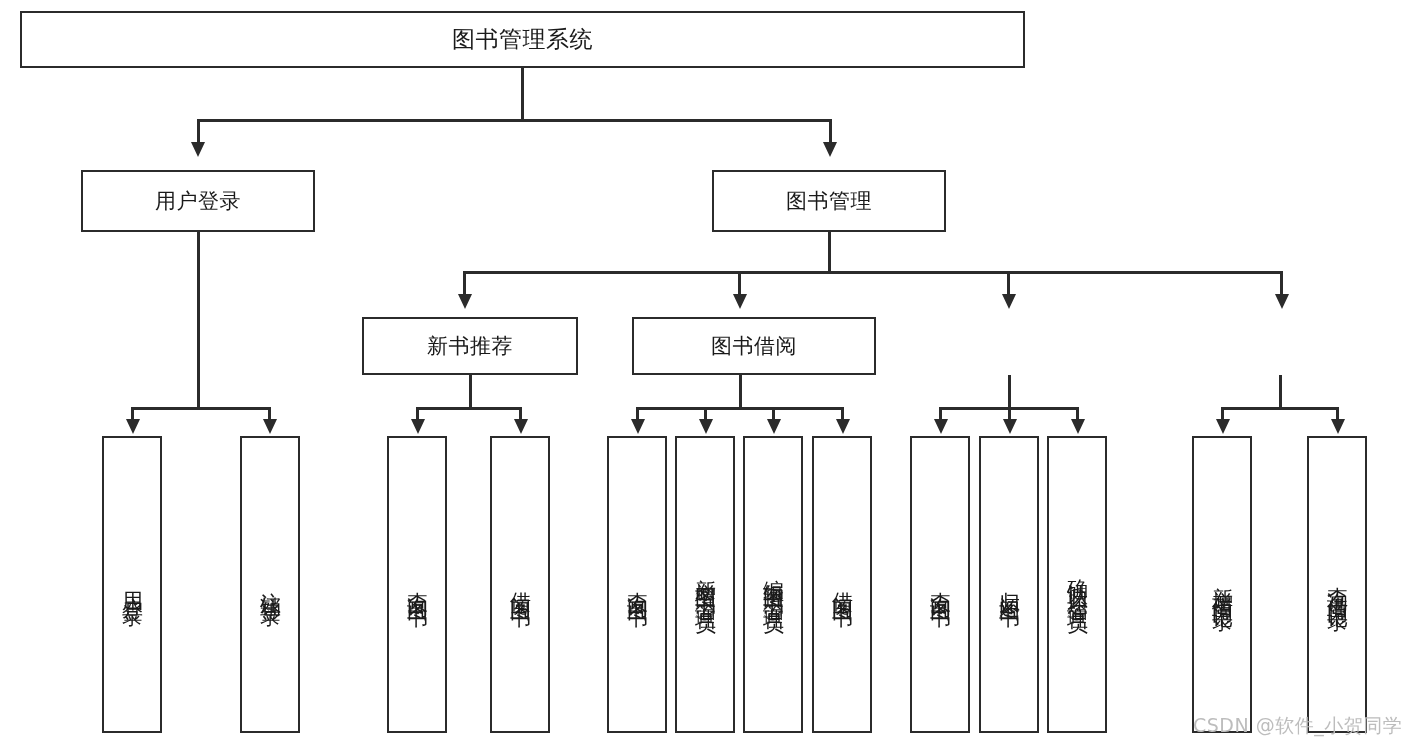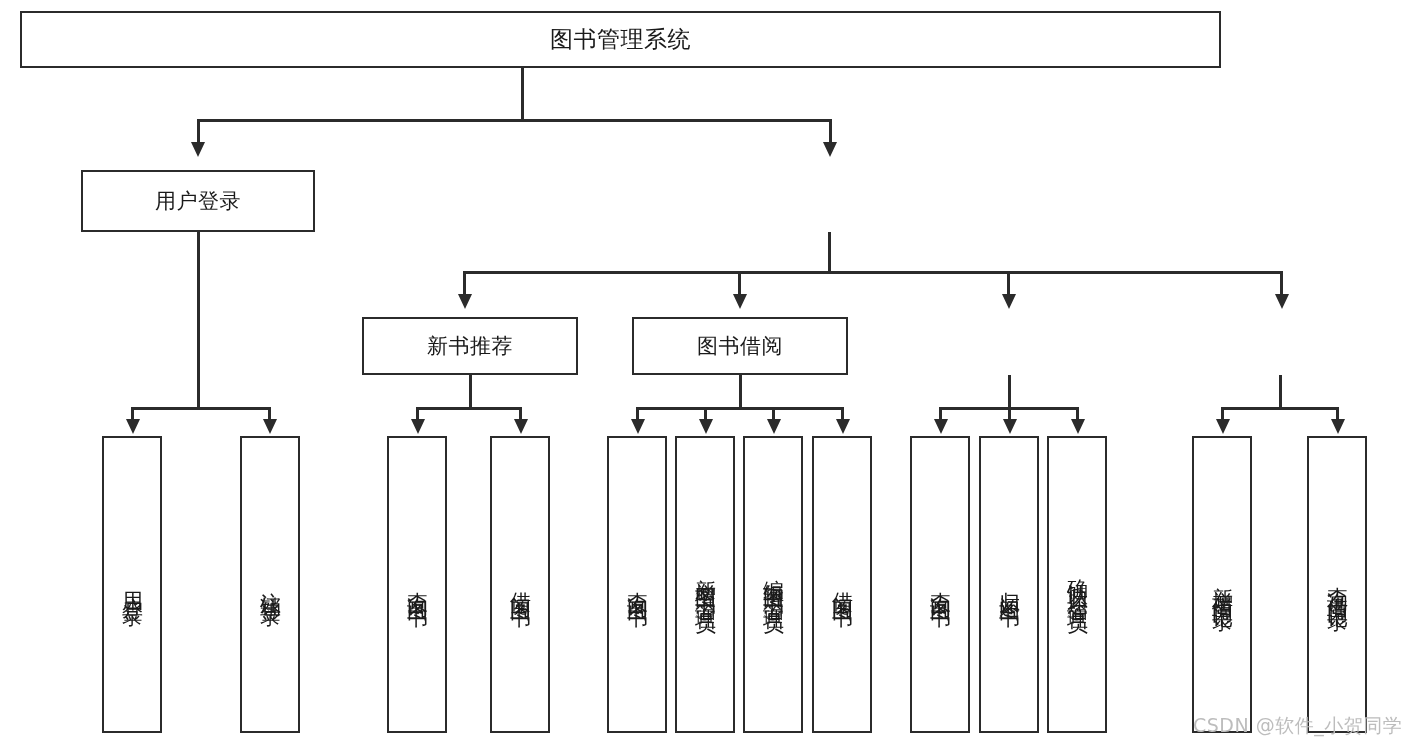--- a/index.html
+++ b/index.html
@@ -77,35 +77,38 @@
     white-space: nowrap;
     letter-spacing: 0.5px;
     pointer-events: none;
   }
 </style>
 </head>
 <body>
 
 <div id="canvas">
 
-  <div class="node root" style="left:20px; top:11px; width:1201px; height:57px;">
+  <div class="node root" style="left:20px; top:11px; width:1005px; height:57px;">
     <span>图书管理系统</span>
   </div>
 
   <div class="vline" style="left:521px; top:68px; width:2.5px; height:52px;"></div>
 
   <div class="hline" style="left:198px; top:119px; width:634px;"></div>
 
   <div class="vline" style="left:197px; top:119px; height:26px;"></div>
   <div class="arrow" style="left:191px; top:142px;"></div>
   <div class="vline" style="left:829px; top:119px; height:26px;"></div>
   <div class="arrow" style="left:823px; top:142px;"></div>
 
   <div class="node lvl2" style="left:81px; top:170px; width:234px; height:62px;">
     <span>用户登录</span>
+  </div>
+  <div class="node lvl2" style="left:712px; top:170px; width:234px; height:62px;">
+    <span>图书管理</span>
   </div>
 
   <div class="vline" style="left:197px; top:232px; height:176px;"></div>
   <div class="hline" style="left:132px; top:407px; width:138px;"></div>
   <div class="vline" style="left:131px; top:407px; height:14px;"></div>
   <div class="arrow" style="left:126px; top:419px;"></div>
   <div class="vline" style="left:268px; top:407px; height:14px;"></div>
   <div class="arrow" style="left:263px; top:419px;"></div>
 
   <div class="vline" style="left:828px; top:232px; height:40px;"></div>
@@ -115,21 +118,21 @@
   <div class="vline" style="left:738px; top:271px; height:26px;"></div>
   <div class="arrow" style="left:733px; top:294px;"></div>
   <div class="vline" style="left:1007px; top:271px; height:26px;"></div>
   <div class="arrow" style="left:1002px; top:294px;"></div>
   <div class="vline" style="left:1280px; top:271px; height:26px;"></div>
   <div class="arrow" style="left:1275px; top:294px;"></div>
 
   <div class="node lvl3" style="left:362px; top:317px; width:216px; height:58px;">
     <span>新书推荐</span>
   </div>
-  <div class="node lvl3" style="left:632px; top:317px; width:216px; height:58px;">
+  <div class="node lvl3" style="left:632px; top:317px; width:244px; height:58px;">
     <span>图书借阅</span>
   </div>
 
   <div class="vline" style="left:469px; top:375px; height:33px;"></div>
   <div class="hline" style="left:417px; top:407px; width:104px;"></div>
   <div class="vline" style="left:416px; top:407px; height:14px;"></div>
   <div class="arrow" style="left:411px; top:419px;"></div>
   <div class="vline" style="left:519px; top:407px; height:14px;"></div>
   <div class="arrow" style="left:514px; top:419px;"></div>
 

